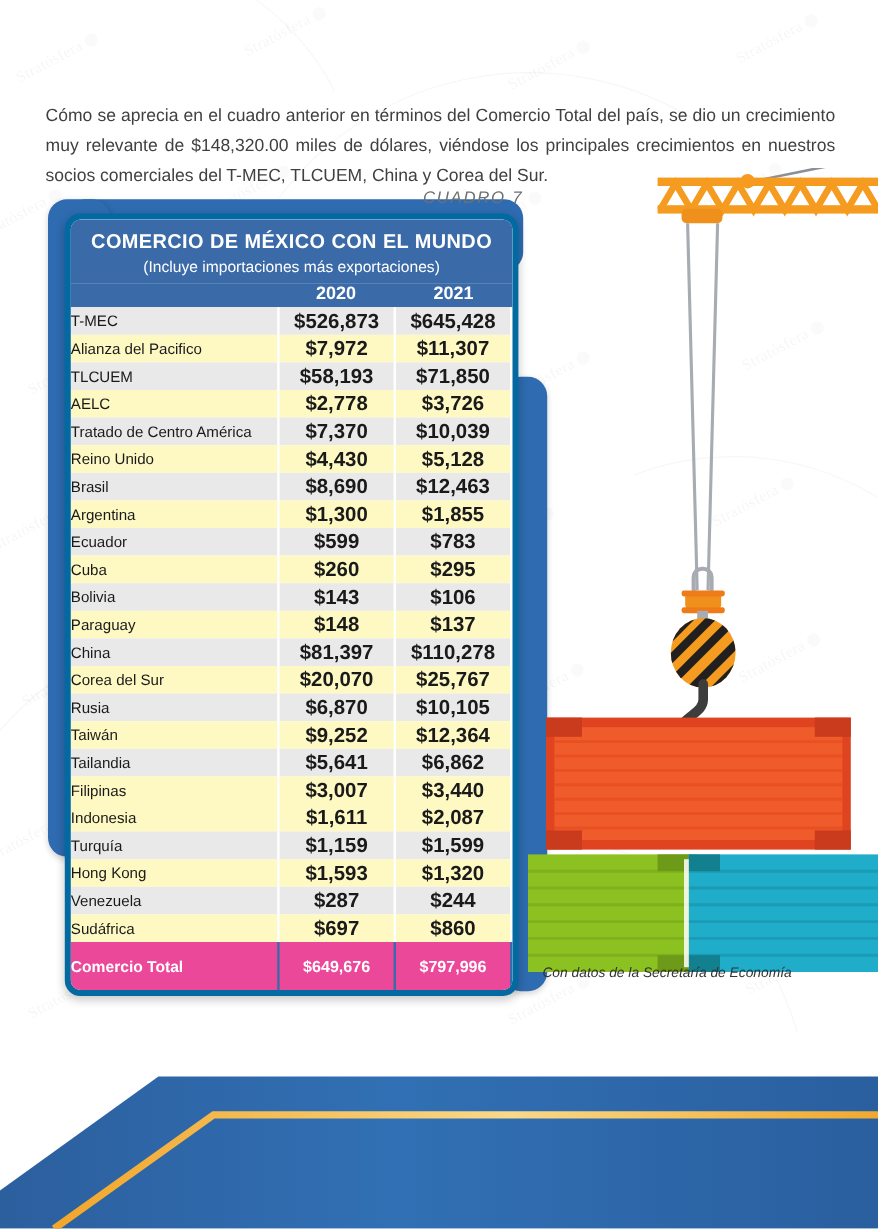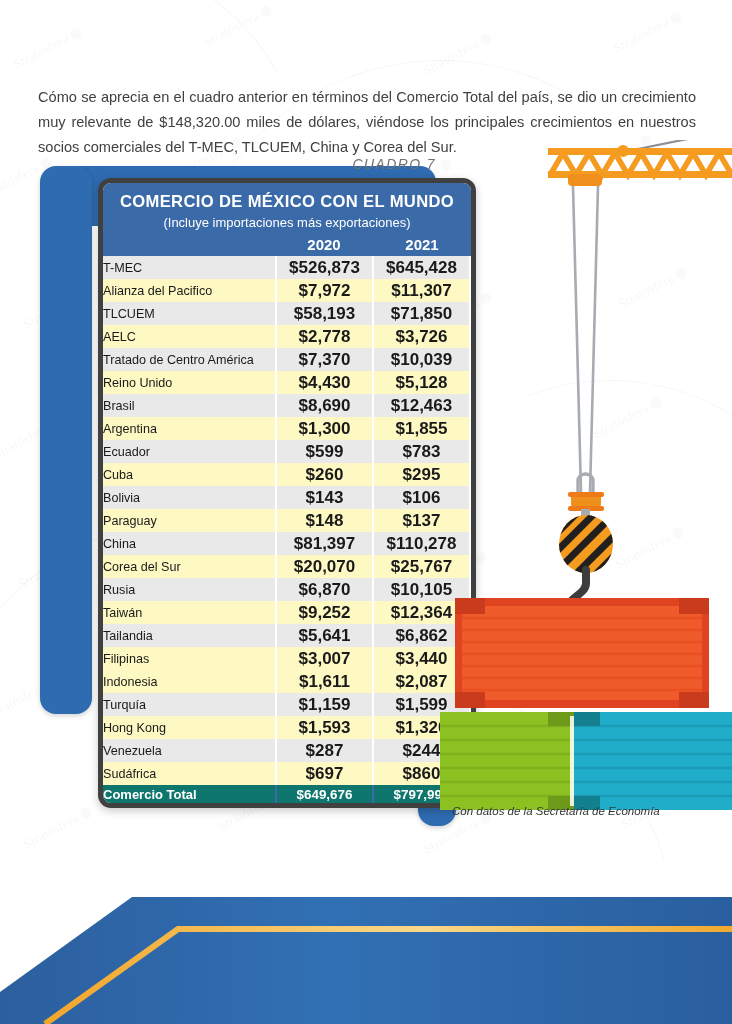--- a/index.html
+++ b/index.html
@@ -60,23 +60,22 @@
   }
 
   
   .table-card{
     position:absolute;left:54px;top:178px;width:378px;
     z-index:4;
     background:#ffffff;
     border-radius:13px;
     box-shadow:0 3px 8px rgba(0,0,0,.22);
     overflow:hidden;
-    border:5px solid #404040;
+    border:5px solid #0369a1;
     box-sizing:border-box;
-    margin-left:44px;
   }
   .tbl-head{
     background:#3a6aa8;color:#fff;text-align:center;
     padding:9px 6px 4px 6px;
   }
   .tbl-title{
     font-size:16.6px;font-weight:bold;letter-spacing:.35px;line-height:20px;
   }
   .tbl-sub{
     font-size:13px;font-weight:normal;line-height:19px;margin-top:1px;
@@ -96,21 +95,21 @@
   table.data td.c-name{
     width:172px;text-align:left;
     border-left:none;
   }
   table.data td.c-val{
     text-align:center;font-weight:bold;font-size:17px;
   }
   table.data tr.odd td{background:#e9e9e9;}
   table.data tr.even td{background:#fef9c3;}
   table.data tr.total td{
-    background:#0f766e;color:#ffffff;font-weight:bold;height:18px;
+    background:#ec4899;color:#ffffff;font-weight:bold;height:40px;
     border-left-color:#3a6aa8;border-right-color:#3a6aa8;
   }
   table.data tr.total td.c-name{font-size:13px;}
   table.data tr.total td.c-val{font-size:13.4px;}
 
   
   .source-note{
     position:absolute;left:452px;top:805px;
     font-style:italic;font-size:11.5px;color:#333;z-index:6;
     font-family:"Liberation Sans","DejaVu Sans",sans-serif;

